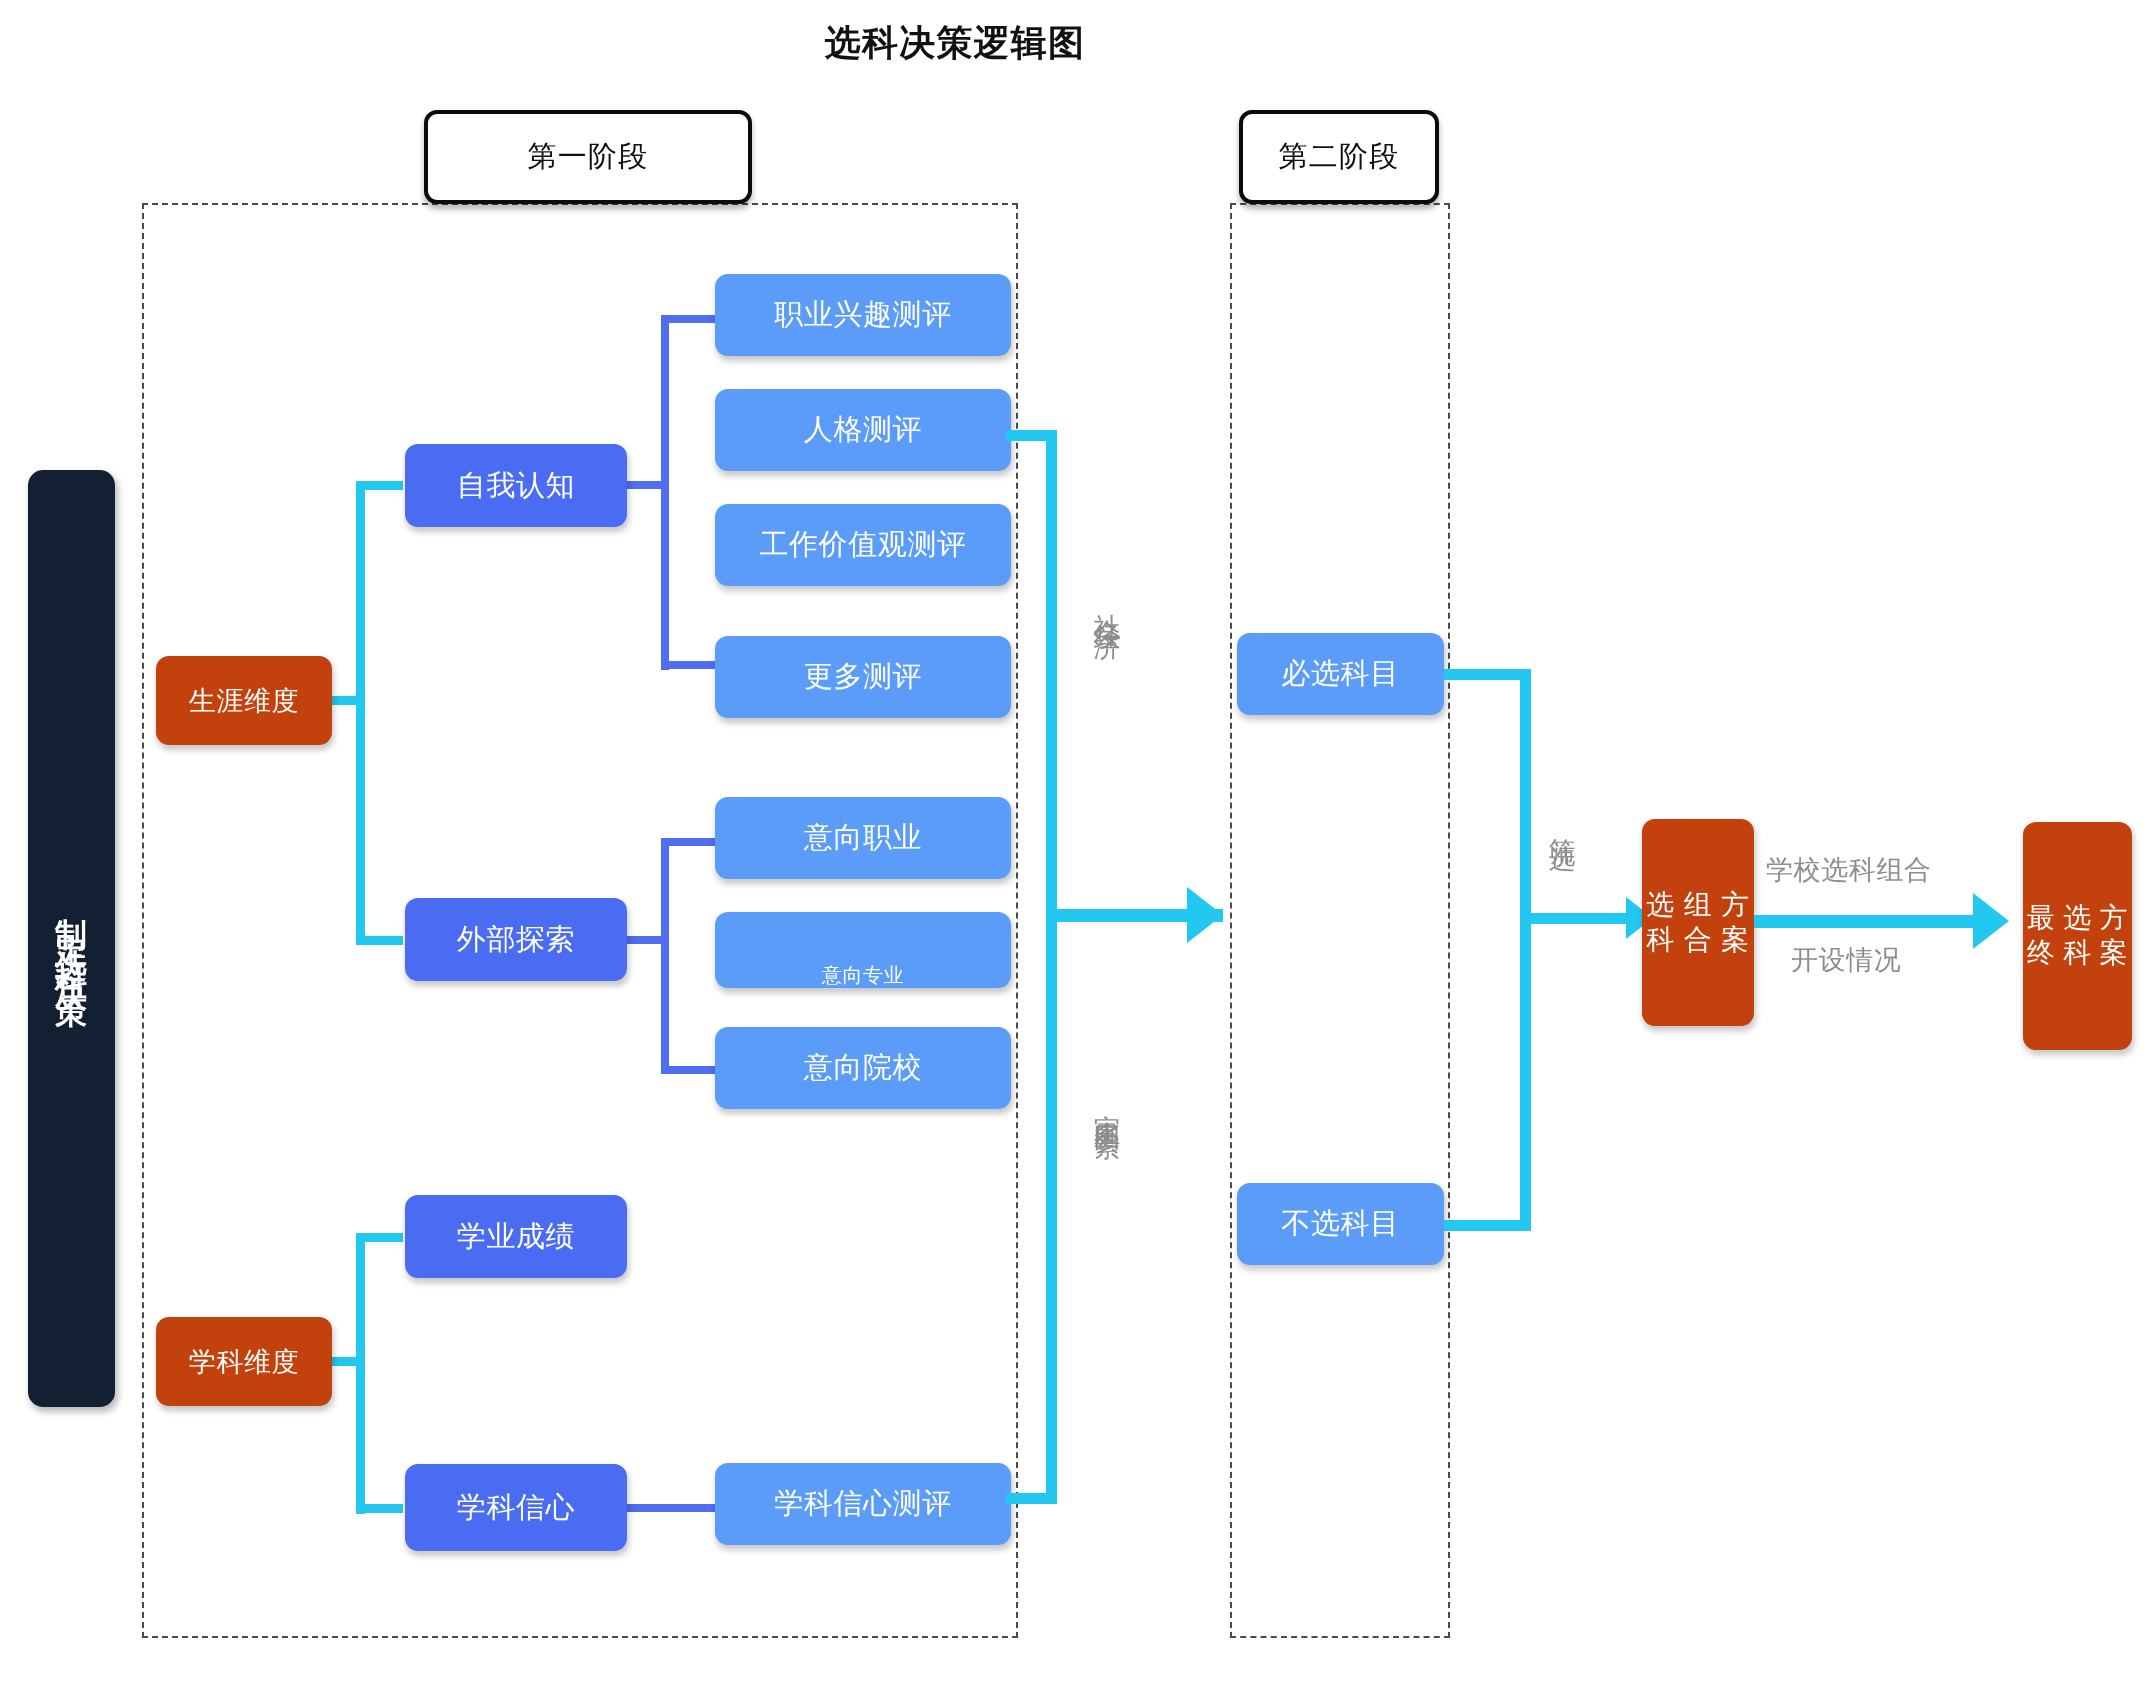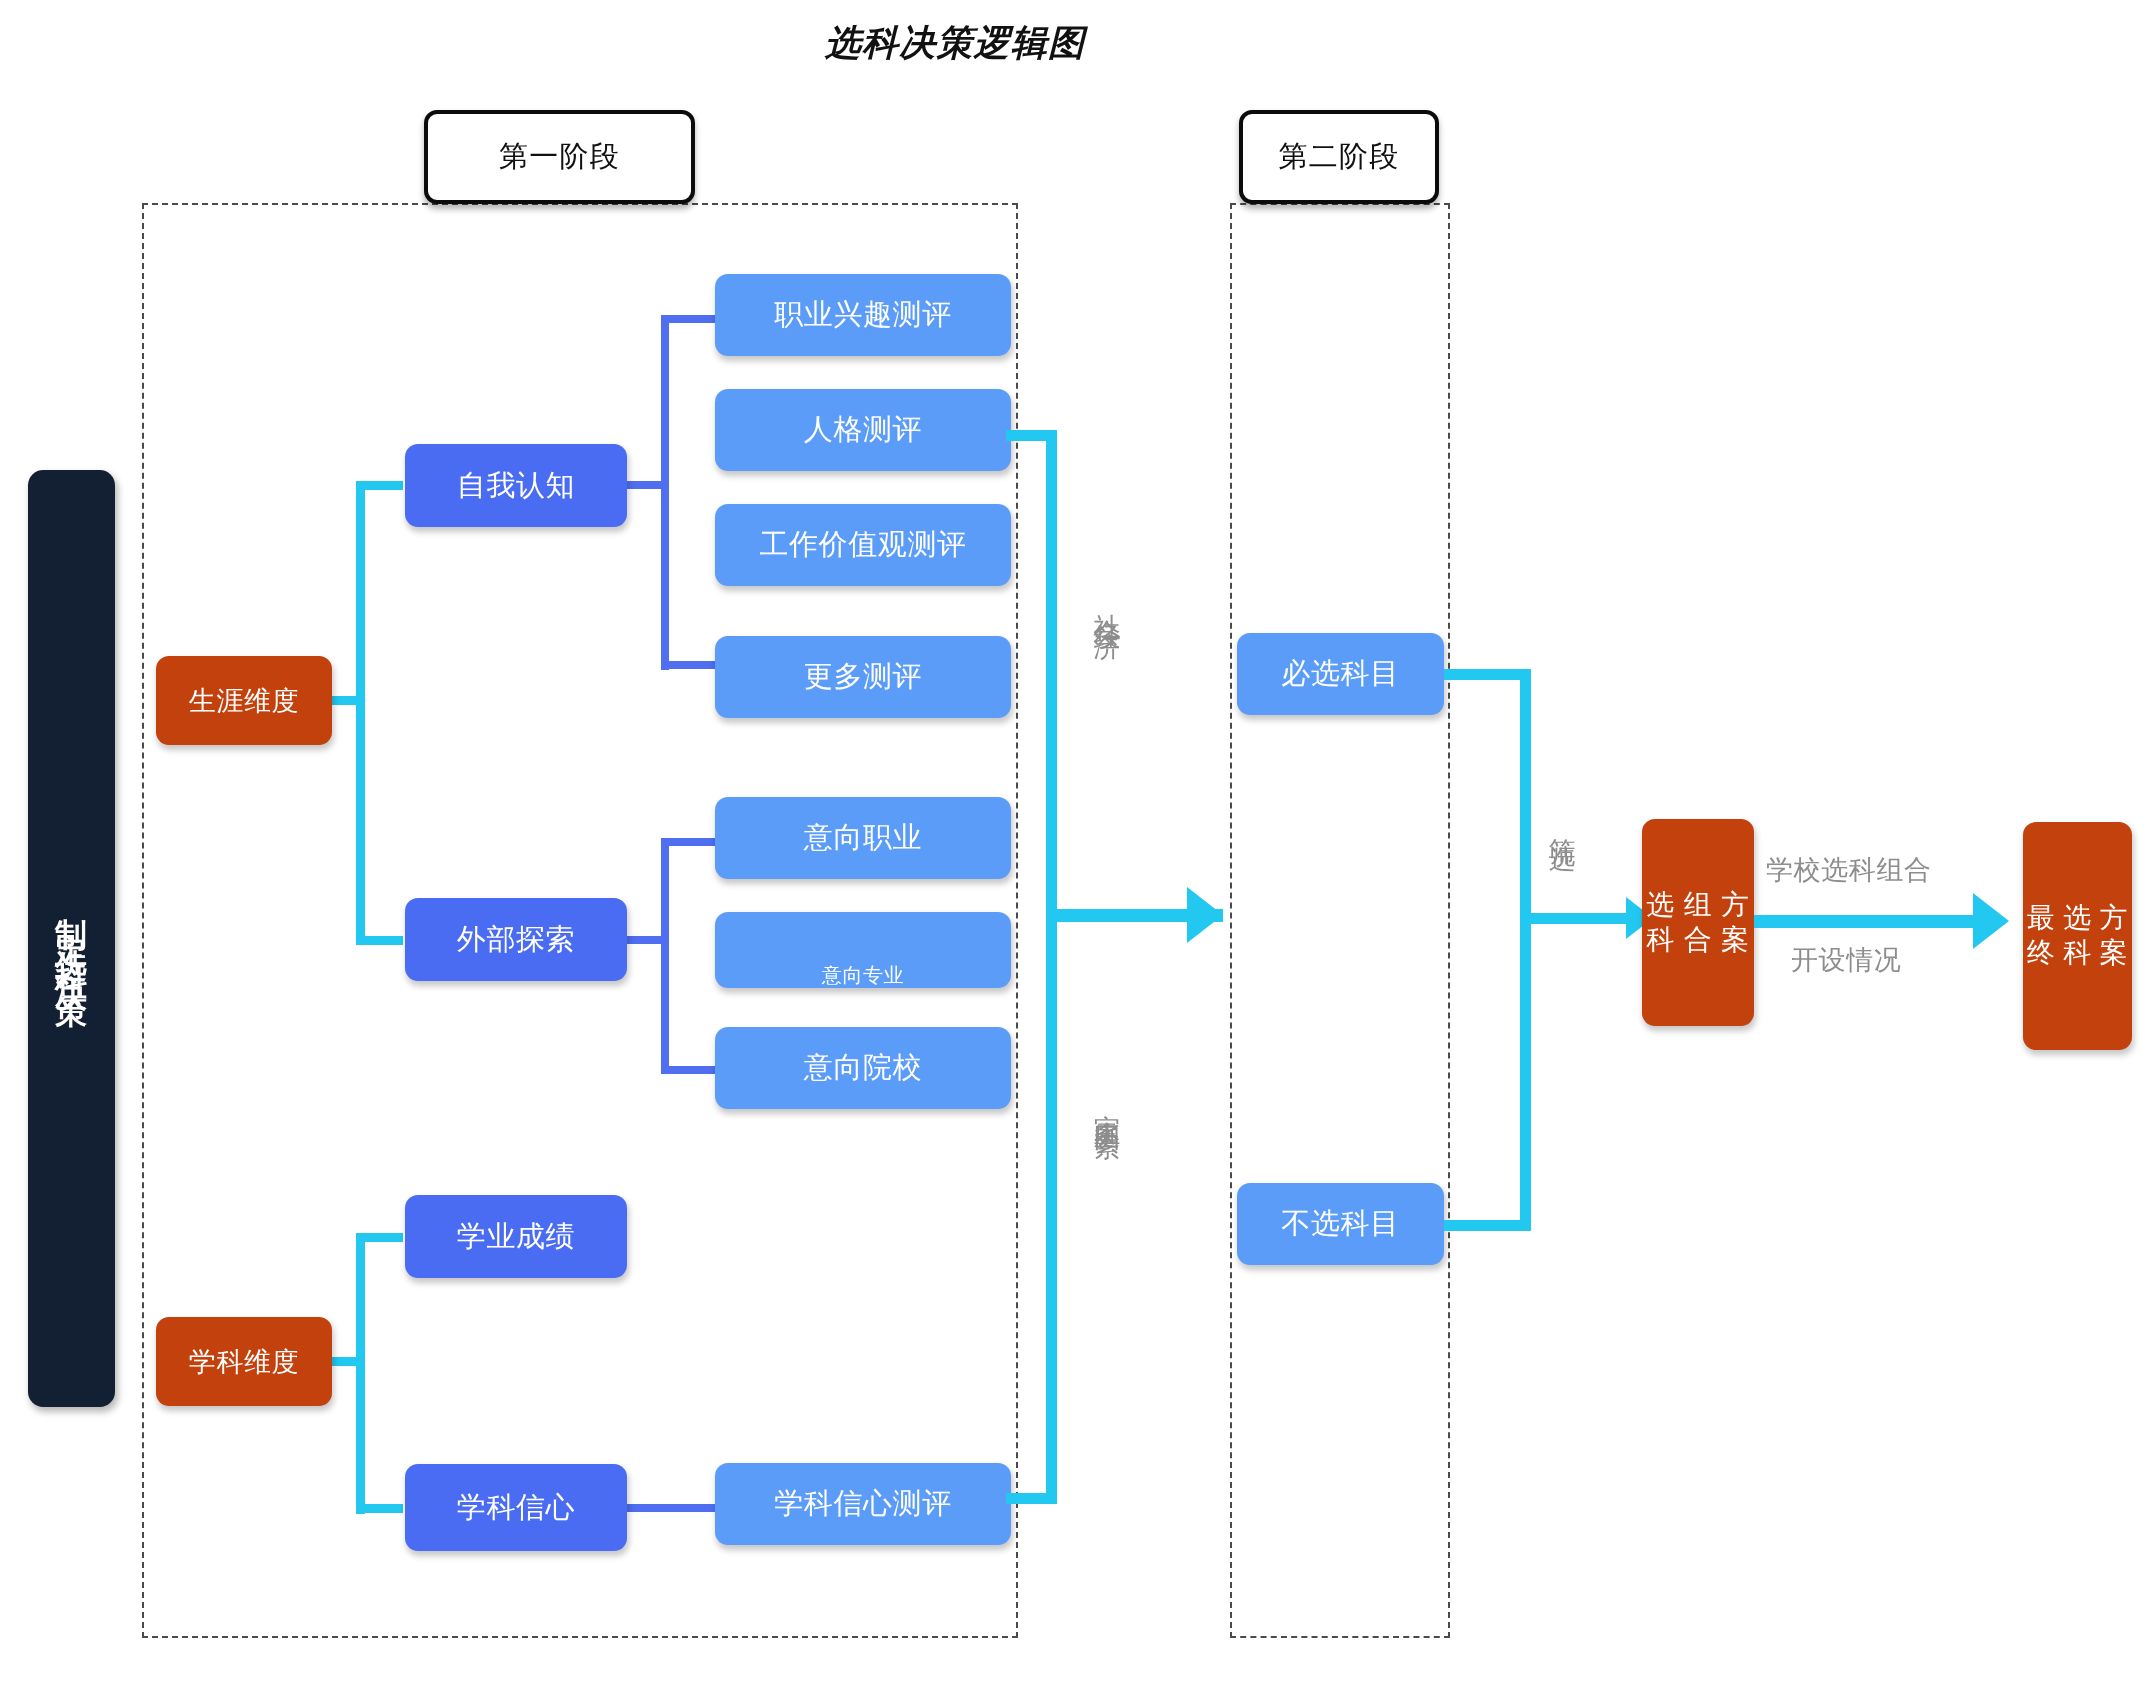--- a/index.html
+++ b/index.html
@@ -3,21 +3,21 @@
 <meta charset="utf-8">
 <title>选科决策逻辑图</title>
 <style>
   html,body{margin:0;padding:0;background:#ffffff;}
   body{font-family:"DejaVu Sans","Liberation Sans",sans-serif;}
   #stage{position:relative;width:2151px;height:1700px;background:#fff;overflow:hidden;}
 
   
   .title{
     position:absolute;left:0;top:19px;width:1910px;text-align:center;
-    font-size:36px;font-weight:bold;color:#111111;letter-spacing:1.2px;font-style:italic;
+    font-size:36px;font-weight:bold;color:#111111;letter-spacing:1.2px;
   }
 
   
   .dashed-frame{
     position:absolute;border:2.3px dashed #4a4a4a;box-sizing:border-box;background:transparent;
   }
 
   
   .stage-pill{
     position:absolute;box-sizing:border-box;
@@ -82,21 +82,21 @@
 </head>
 <body>
 
 <div id="stage">
 
   <div class="title">选科决策逻辑图</div>
 
   <div class="dashed-frame" style="left:142px;top:203px;width:876px;height:1435px;"></div>
   <div class="dashed-frame" style="left:1230px;top:203px;width:220px;height:1435px;"></div>
 
-  <div class="stage-pill" style="left:424px;top:110px;width:271px;height:94px;">
+  <div class="stage-pill" style="left:424px;top:110px;width:328px;height:94px;">
     <span>第一阶段</span>
   </div>
   <div class="stage-pill" style="left:1239px;top:110px;width:200px;height:94px;">
     <span>第二阶段</span>
   </div>
 
   <div class="root-bar" style="left:28px;top:470px;width:87px;height:937px;">
     <span class="vtxt">制定选科决策</span>
   </div>
 

